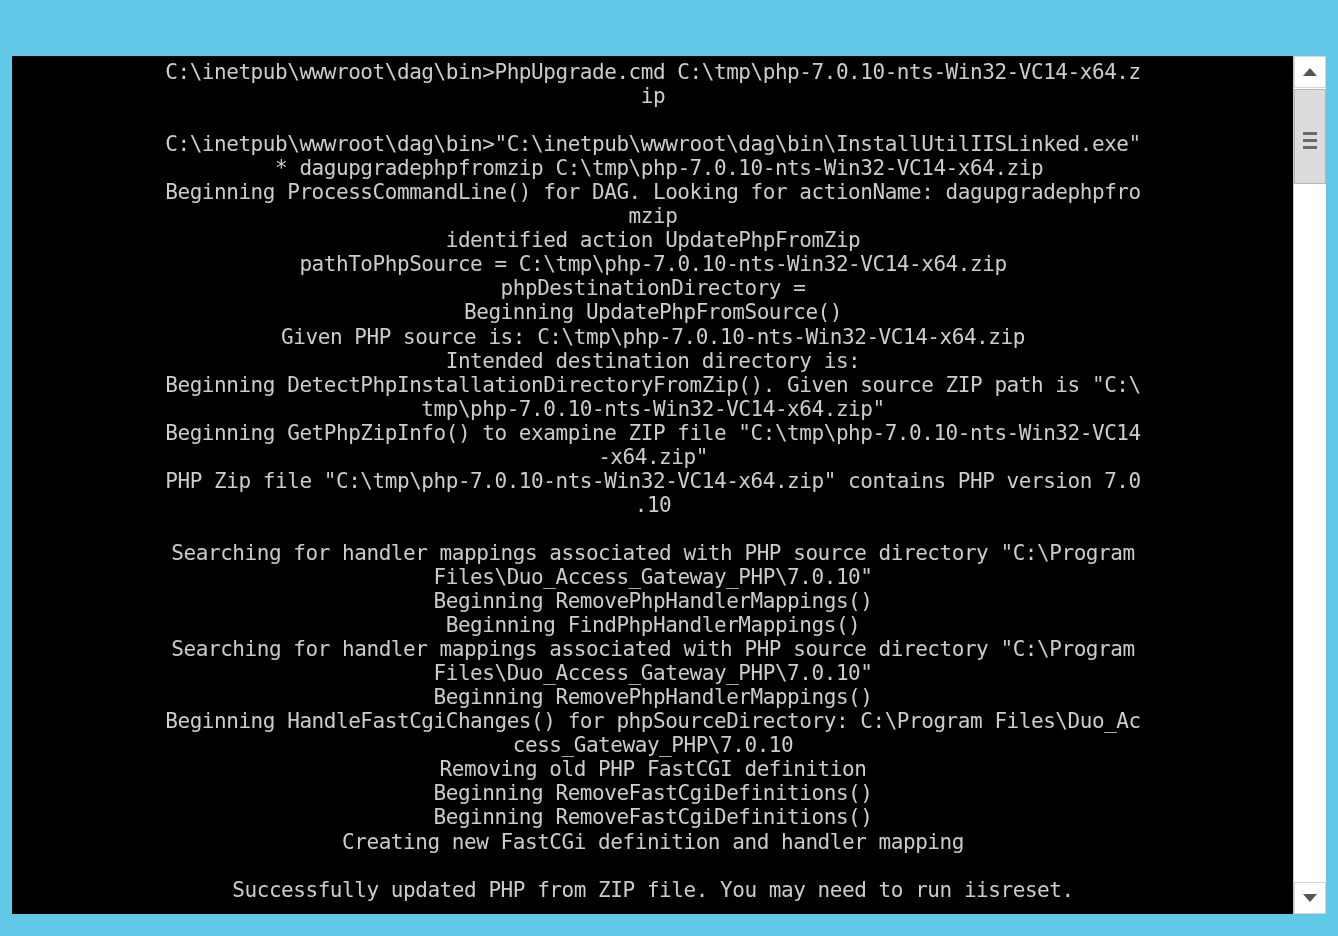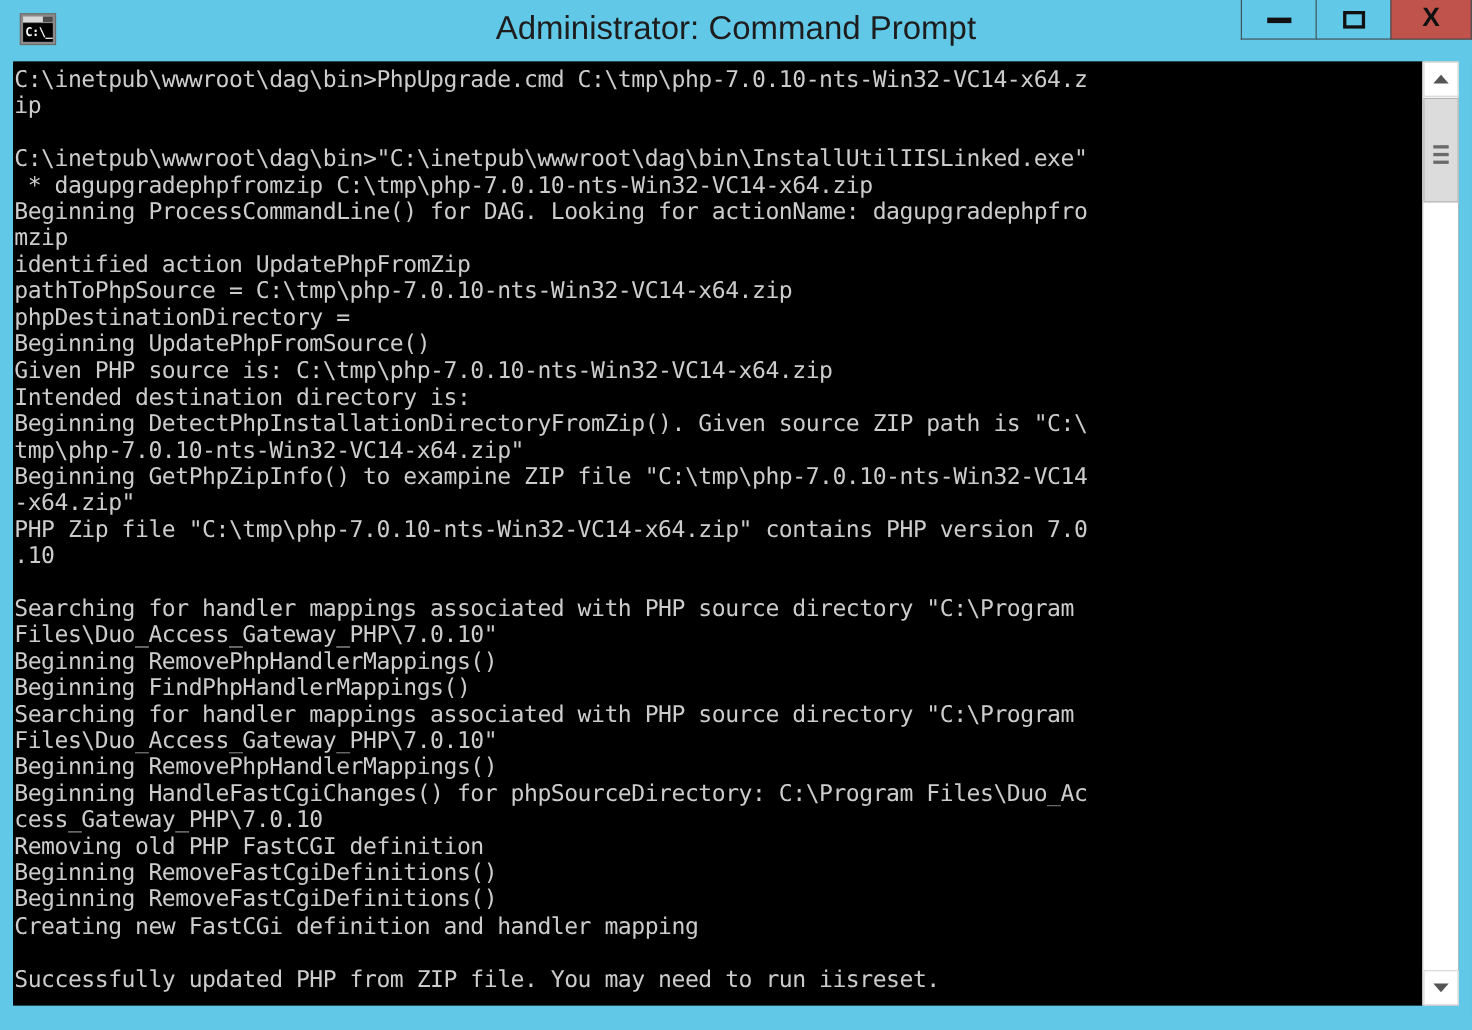--- a/index.html
+++ b/index.html
@@ -151,20 +151,21 @@
     line-height: 24.05px;
     padding: 4px 0 0 1px;
     box-sizing: border-box;
     white-space: pre;
     letter-spacing: -0.45px;
   }
   .cline {
     height: 24.05px;
     white-space: pre;
     overflow: hidden;
+    text-align: center;
   }
 
   
   #scrollbar {
     position: absolute;
     right: 0; top: 0;
     width: 33px;
     height: 858px;
     background: #ffffff;
     border-left: 1px solid #c8c8c8;
@@ -217,43 +218,20 @@
   }
   #sb-thumb .grip.g1 { top: 42px; }
   #sb-thumb .grip.g2 { top: 49px; }
   #sb-thumb .grip.g3 { top: 56px; }
 </style>
 </head>
 <body>
 
 <div id="window">
 
-  <div id="titlebar">
-
-    <div id="app-icon">
-      <div class="ic-titlestrip"></div>
-      <div class="ic-dots"></div>
-      <div class="ic-screen">C:\_</div>
-    </div>
-
-    <div id="title-text">Administrator: Command Prompt</div>
-
-    <div id="wincontrols">
-      <div class="winbtn minimize">
-        <span class="glyph-min"></span>
-      </div>
-      <div class="winbtn maximize">
-        <span class="glyph-max"></span>
-      </div>
-      <div class="winbtn close">
-        <span class="glyph-close">X</span>
-      </div>
-    </div>
-
-  </div>
 
   <div id="console-frame">
 
     <div id="console-text"><div class="cline">C:\inetpub\wwwroot\dag\bin&gt;PhpUpgrade.cmd C:\tmp\php-7.0.10-nts-Win32-VC14-x64.z</div><div class="cline">ip</div><div class="cline"></div><div class="cline">C:\inetpub\wwwroot\dag\bin&gt;"C:\inetpub\wwwroot\dag\bin\InstallUtilIISLinked.exe"</div><div class="cline"> * dagupgradephpfromzip C:\tmp\php-7.0.10-nts-Win32-VC14-x64.zip</div><div class="cline">Beginning ProcessCommandLine() for DAG. Looking for actionName: dagupgradephpfro</div><div class="cline">mzip</div><div class="cline">identified action UpdatePhpFromZip</div><div class="cline">pathToPhpSource = C:\tmp\php-7.0.10-nts-Win32-VC14-x64.zip</div><div class="cline">phpDestinationDirectory =</div><div class="cline">Beginning UpdatePhpFromSource()</div><div class="cline">Given PHP source is: C:\tmp\php-7.0.10-nts-Win32-VC14-x64.zip</div><div class="cline">Intended destination directory is:</div><div class="cline">Beginning DetectPhpInstallationDirectoryFromZip(). Given source ZIP path is "C:\</div><div class="cline">tmp\php-7.0.10-nts-Win32-VC14-x64.zip"</div><div class="cline">Beginning GetPhpZipInfo() to exampine ZIP file "C:\tmp\php-7.0.10-nts-Win32-VC14</div><div class="cline">-x64.zip"</div><div class="cline">PHP Zip file "C:\tmp\php-7.0.10-nts-Win32-VC14-x64.zip" contains PHP version 7.0</div><div class="cline">.10</div><div class="cline"></div><div class="cline">Searching for handler mappings associated with PHP source directory "C:\Program</div><div class="cline">Files\Duo_Access_Gateway_PHP\7.0.10"</div><div class="cline">Beginning RemovePhpHandlerMappings()</div><div class="cline">Beginning FindPhpHandlerMappings()</div><div class="cline">Searching for handler mappings associated with PHP source directory "C:\Program</div><div class="cline">Files\Duo_Access_Gateway_PHP\7.0.10"</div><div class="cline">Beginning RemovePhpHandlerMappings()</div><div class="cline">Beginning HandleFastCgiChanges() for phpSourceDirectory: C:\Program Files\Duo_Ac</div><div class="cline">cess_Gateway_PHP\7.0.10</div><div class="cline">Removing old PHP FastCGI definition</div><div class="cline">Beginning RemoveFastCgiDefinitions()</div><div class="cline">Beginning RemoveFastCgiDefinitions()</div><div class="cline">Creating new FastCGi definition and handler mapping</div><div class="cline"></div><div class="cline">Successfully updated PHP from ZIP file. You may need to run iisreset.</div></div>
 
     <div id="scrollbar">
       <div class="sb-btn up">
         <span class="sb-arrow up"></span>
       </div>
       <div id="sb-thumb">

